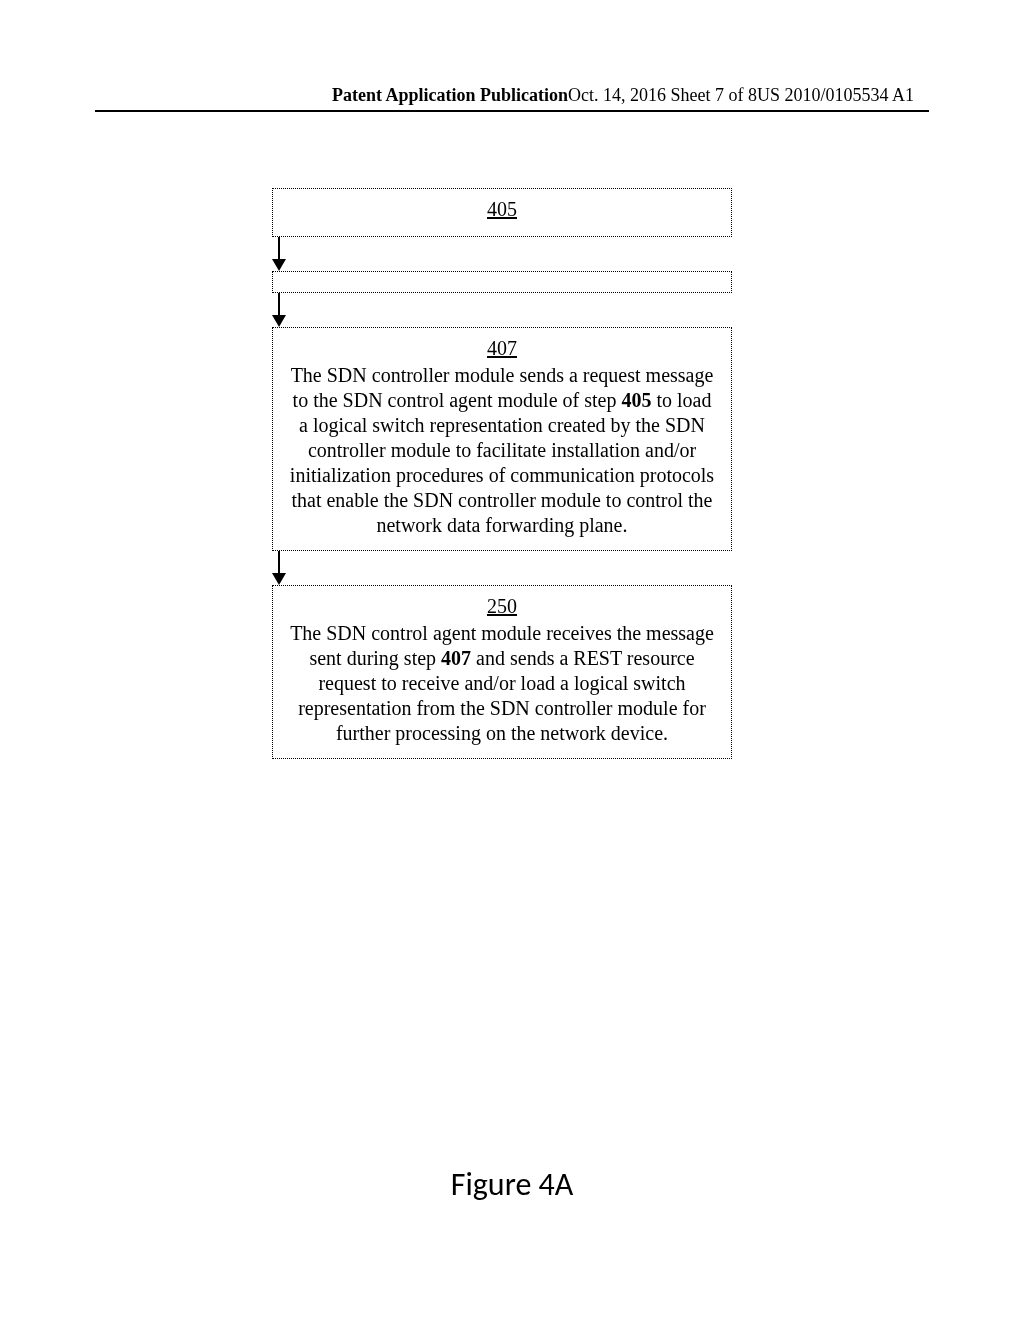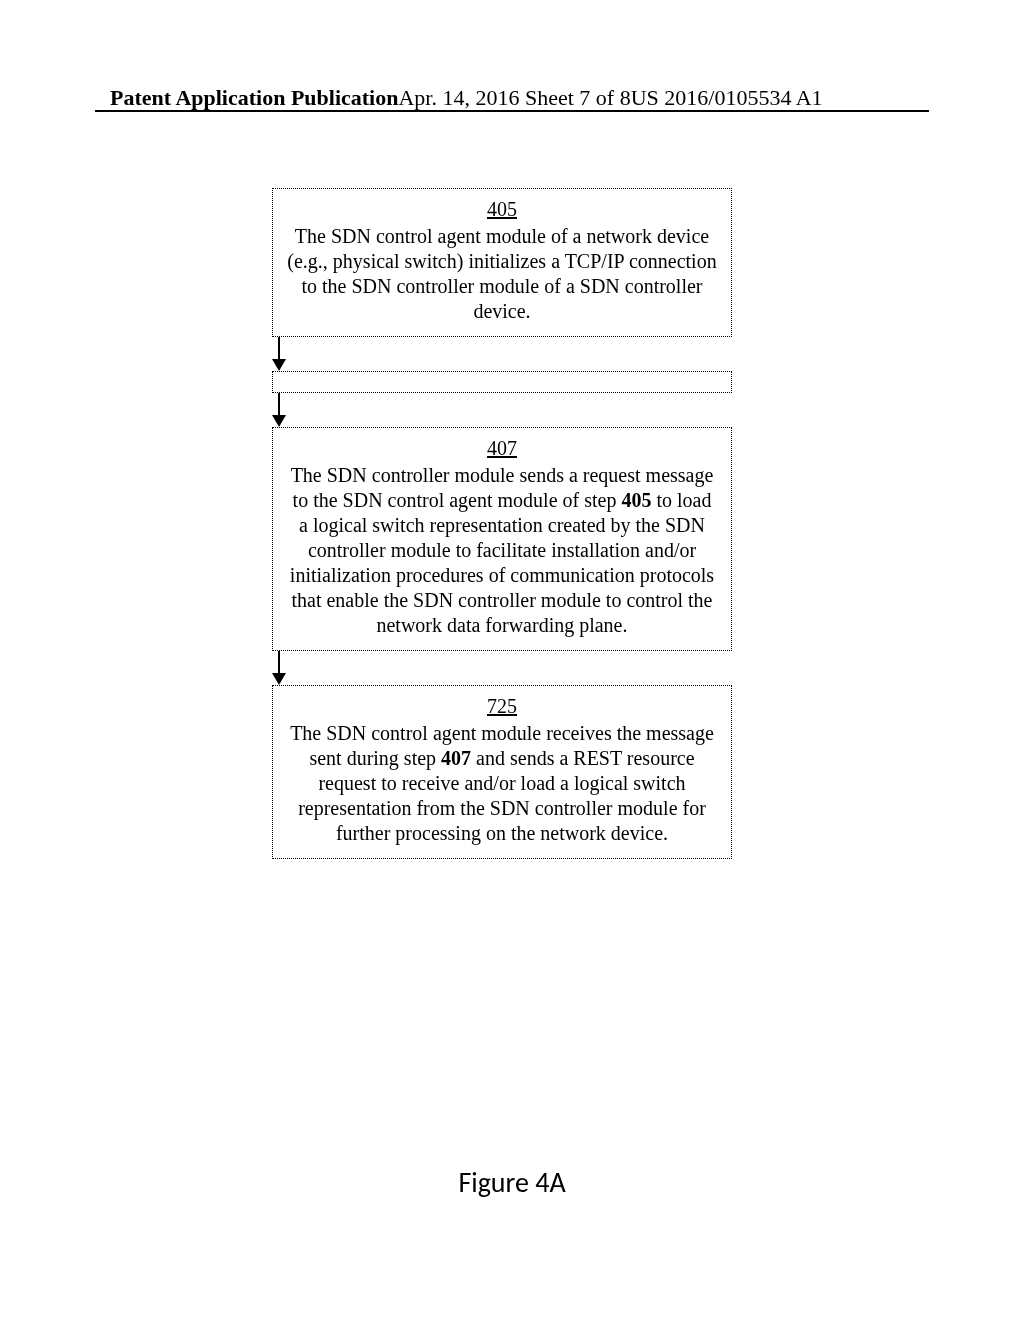--- a/index.html
+++ b/index.html
@@ -14,22 +14,22 @@
       font-family: "Times New Roman", Times, serif;
       position: relative;
     }
     .header {
       position: absolute;
       top: 85px;
       left: 0;
       width: 100%;
       padding: 0 110px;
       display: flex;
-      justify-content: flex-start;
-      font-size: 22px;
+      justify-content: flex-end;
+      font-size: 18px;
     }
     .header-left {
       font-weight: bold;
     }
     .header-center {
       font-weight: normal;
     }
     .header-right {
       font-weight: normal;
     }
@@ -83,39 +83,38 @@
       height: 0;
       border-left: 7px solid transparent;
       border-right: 7px solid transparent;
       border-top: 12px solid #000;
     }
     .figure-caption {
       position: absolute;
       top: 1165px;
       left: 50%;
       transform: translateX(-50%);
-      font-size: 28px;
+      font-size: 32px;
       font-family: Calibri, Arial, sans-serif;
     }
   </style>
 </head>
 <body>
 
 <div class="header">
   <span class="header-left">Patent Application Publication</span>
-  <span class="header-center">Apr. 14, 2016  Sheet 7 of 8</span>
-  <span class="header-right">US 2016/0105534 A1</span>
+  <span class="header-center">Oct. 14, 2016  Sheet 7 of 8</span>
+  <span class="header-right">US 2010/0105534 A1</span>
 </div>
 <div class="header-rule"></div>
 
 <div class="flowchart">
 
   <div class="flow-box">
     <span class="step-num">405</span>
-    <span class="step-text">The SDN control agent module of a network device (e.g., physical switch) initializes a TCP/IP connection to the SDN controller module of a SDN controller device.</span>
   </div>
 
   <div class="arrow">
     <div class="arrow-line"></div>
     <div class="arrow-head"></div>
   </div>
 
   <div class="flow-box">
   </div>
 
@@ -128,19 +127,19 @@
     <span class="step-num">407</span>
     <span class="step-text">The SDN controller module sends a request message to the SDN control agent module of step <b>405</b> to load a logical switch representation created by the SDN controller module to facilitate installation and/or initialization procedures of communication protocols that enable the SDN controller module to control the network data forwarding plane.</span>
   </div>
 
   <div class="arrow">
     <div class="arrow-line"></div>
     <div class="arrow-head"></div>
   </div>
 
   <div class="flow-box">
-    <span class="step-num">725</span>
+    <span class="step-num">250</span>
     <span class="step-text">The SDN control agent module receives the message sent during step <b>407</b> and sends a REST resource request to receive and/or load a logical switch representation from the SDN controller module for further processing on the network device.</span>
   </div>
 
 </div>
 
 <div class="figure-caption">Figure 4A</div>
 
 </body></html>

